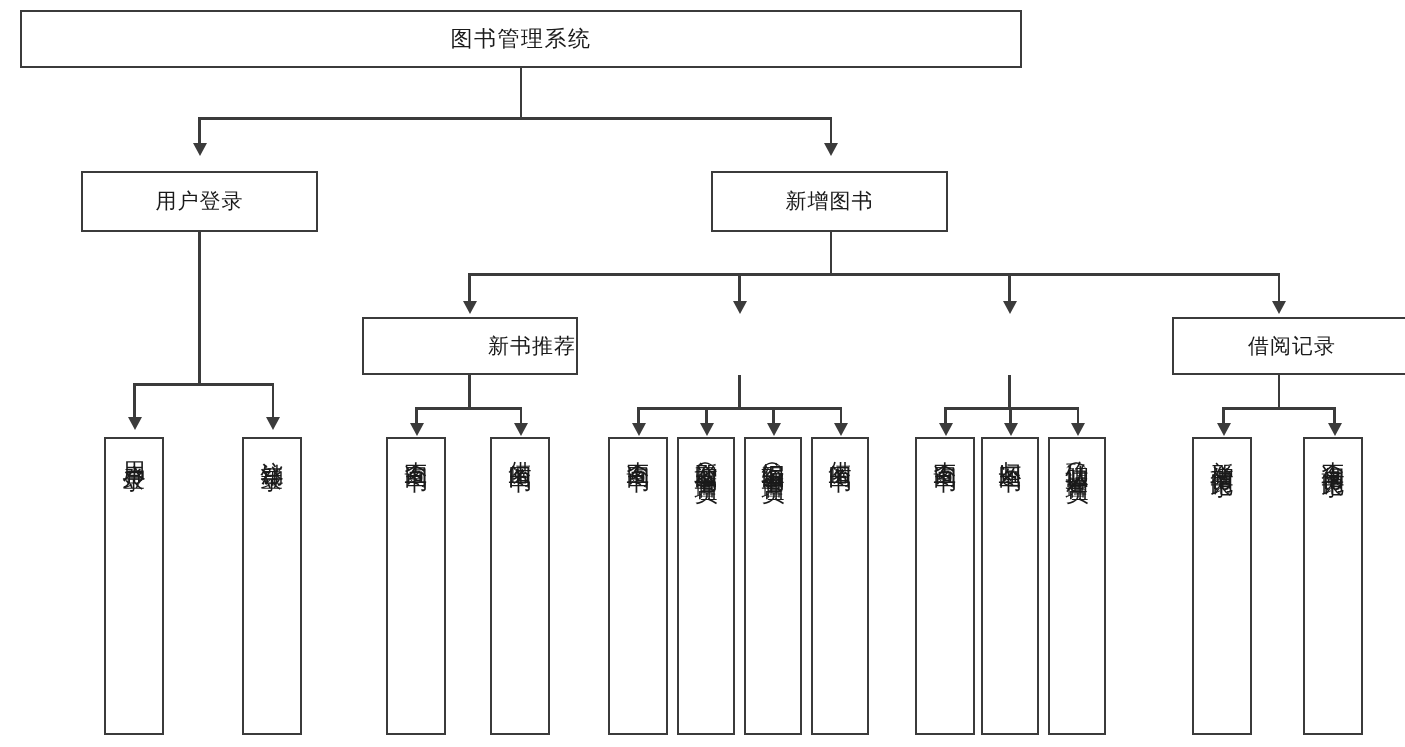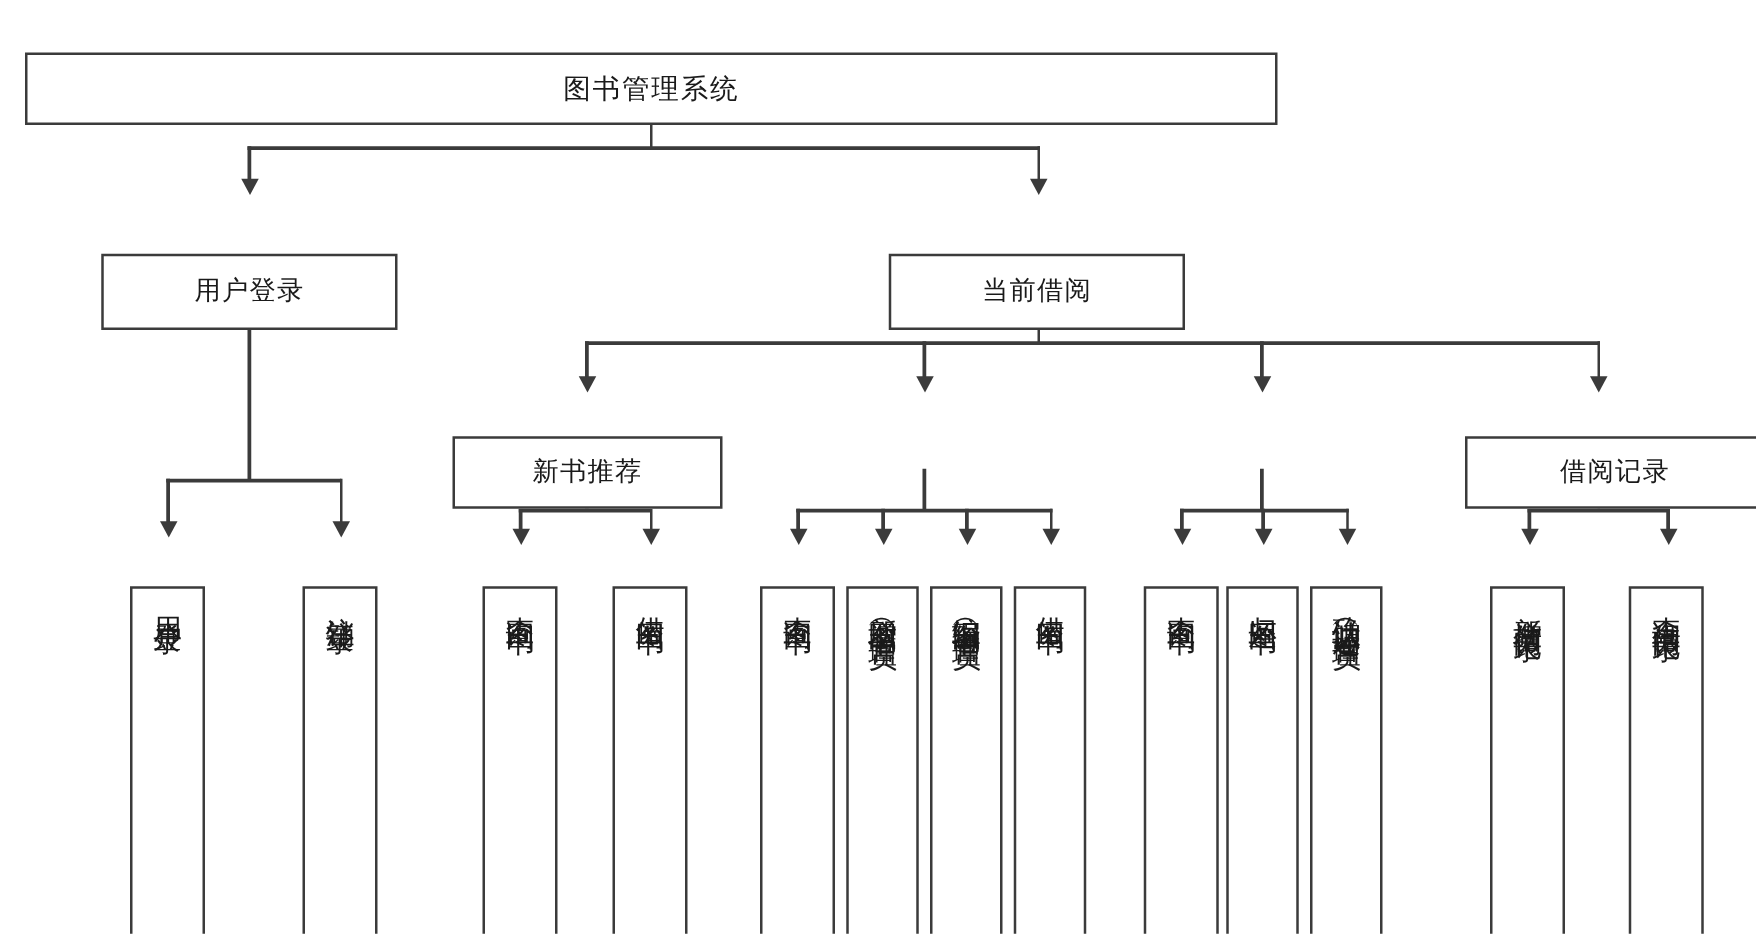--- a/index.html
+++ b/index.html
@@ -16,21 +16,20 @@
   .node{
     position:absolute;
     box-sizing:border-box;
     background:#ffffff;
     border:2.5px solid #3b3b3b;
     display:flex;
     align-items:center;
     justify-content:center;
     color:#1a1a1a;
     z-index:3;
-    margin-top:32px;
   }
   .node .lbl{
     display:block;
     text-align:center;
     line-height:1.18;
     white-space:nowrap;
   }
   
   .h-node .lbl{font-size:21px;letter-spacing:1px;}
   .h-node.root .lbl{font-size:22px;letter-spacing:1.5px;}
@@ -94,21 +93,21 @@
   <div class="arrow" style="left:192.5px;top:143px;"></div>
 
   <div class="edge v" style="left:829.5px;top:117px;height:28px;"></div>
   <div class="arrow" style="left:824px;top:143px;"></div>
 
   <div class="node h-node" style="left:81px;top:171px;width:237px;height:61px;">
     <span class="lbl">用户登录</span>
   </div>
 
   <div class="node h-node" style="left:711px;top:171px;width:237px;height:61px;">
-    <span class="lbl">当前借阅</span>
+    <span class="lbl">新增图书</span>
   </div>
 
   <div class="edge v" style="left:198px;top:232px;height:152px;"></div>
   <div class="edge h" style="left:133px;top:383px;width:140px;"></div>
   <div class="edge v" style="left:133px;top:383px;height:36px;"></div>
   <div class="arrow" style="left:127.5px;top:417px;"></div>
   <div class="edge v" style="left:271.5px;top:383px;height:36px;"></div>
   <div class="arrow" style="left:266px;top:417px;"></div>
 
   <div class="edge v" style="left:829.5px;top:232px;height:42px;"></div>
@@ -119,21 +118,21 @@
 
   <div class="edge v" style="left:738px;top:273px;height:30px;"></div>
   <div class="arrow" style="left:732.5px;top:301px;"></div>
 
   <div class="edge v" style="left:1008px;top:273px;height:30px;"></div>
   <div class="arrow" style="left:1002.5px;top:301px;"></div>
 
   <div class="edge v" style="left:1277.5px;top:273px;height:30px;"></div>
   <div class="arrow" style="left:1272px;top:301px;"></div>
 
-  <div class="node h-node" style="left:362px;top:317px;width:216px;height:58px;">
+  <div class="node h-node" style="left:362px;top:317px;width:216px;height:58px;justify-content:flex-end;">
     <span class="lbl">新书推荐</span>
   </div>
   <div class="node h-node" style="left:1172px;top:317px;width:240px;height:58px;">
     <span class="lbl">借阅记录</span>
   </div>
 
   <div class="edge v" style="left:468px;top:375px;height:33px;"></div>
   <div class="edge h" style="left:415px;top:407px;width:106px;"></div>
   <div class="edge v" style="left:415px;top:407px;height:18px;"></div>
   <div class="arrow" style="left:409.5px;top:423px;"></div>

